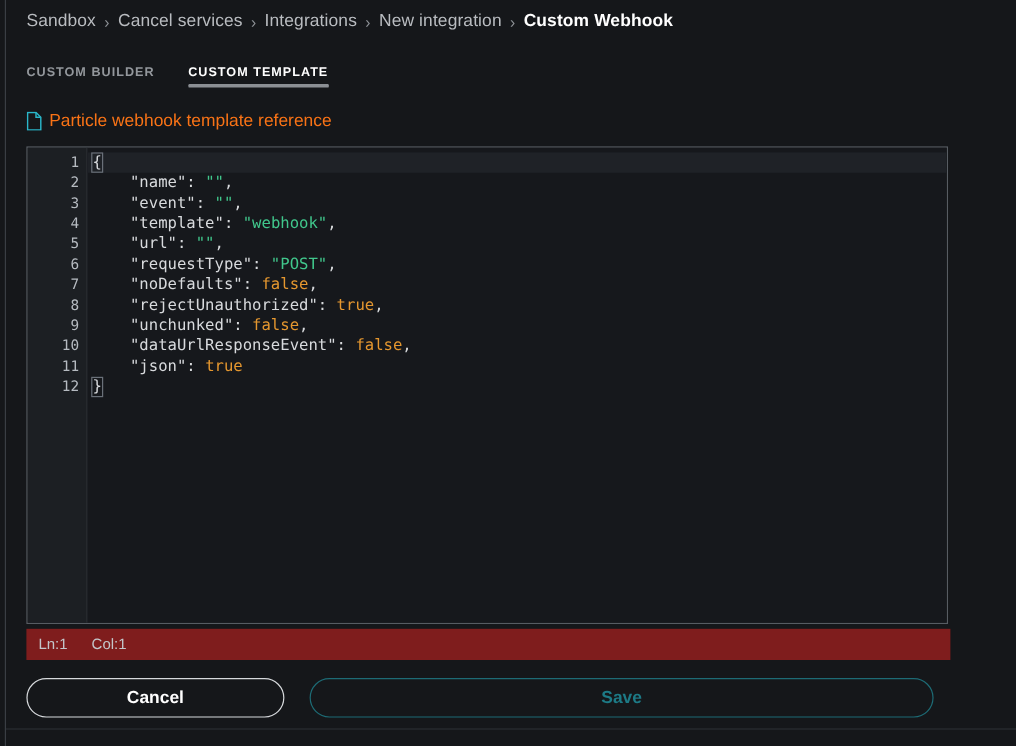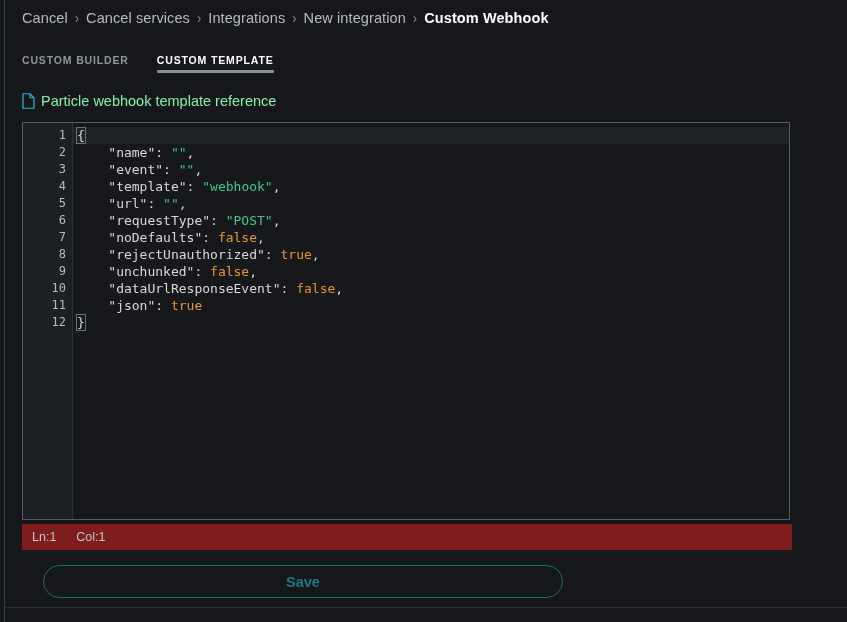--- a/index.html
+++ b/index.html
@@ -80,21 +80,21 @@
     border-radius: 1px;
   }
 
   
   .ref-link {
     position: absolute;
     left: 22px; top: 93px;
     display: flex;
     align-items: flex-end;
     gap: 6px;
-    color: #86efac;
+    color: #f97316;
     font-size: 14.5px;
     text-decoration: none;
     cursor: pointer;
   }
   .doc-icon {
     width: 13px; height: 16px;
     display: block;
     flex: 0 0 auto;
   }
 
@@ -218,21 +218,21 @@
   }
 </style>
 </head>
 <body>
 
 <div id="page">
 
   <div class="left-seam"></div>
 
   <nav class="breadcrumb" id="breadcrumb">
-      <span class="crumb">Cancel</span>
+      <span class="crumb">Sandbox</span>
       <span class="crumb-sep">›</span>
       <span class="crumb">Cancel services</span>
       <span class="crumb-sep">›</span>
       <span class="crumb">Integrations</span>
       <span class="crumb-sep">›</span>
       <span class="crumb">New integration</span>
       <span class="crumb-sep">›</span>
       <span class="crumb current">Custom Webhook</span>
     </nav>
 
@@ -279,17 +279,18 @@
         <div class="code-line"><span class="tok-brace-match">}</span></div>
       </div>
   </div>
 
   <div class="status-bar">
     <span>Ln:1</span>
     <span>Col:1</span>
   </div>
 
   <div class="btn-row">
+    <button class="btn btn-cancel">Cancel</button>
     <button class="btn btn-save">Save</button>
   </div>
 
   <div class="bottom-seam"></div>
 </div>
 
 </body></html>

